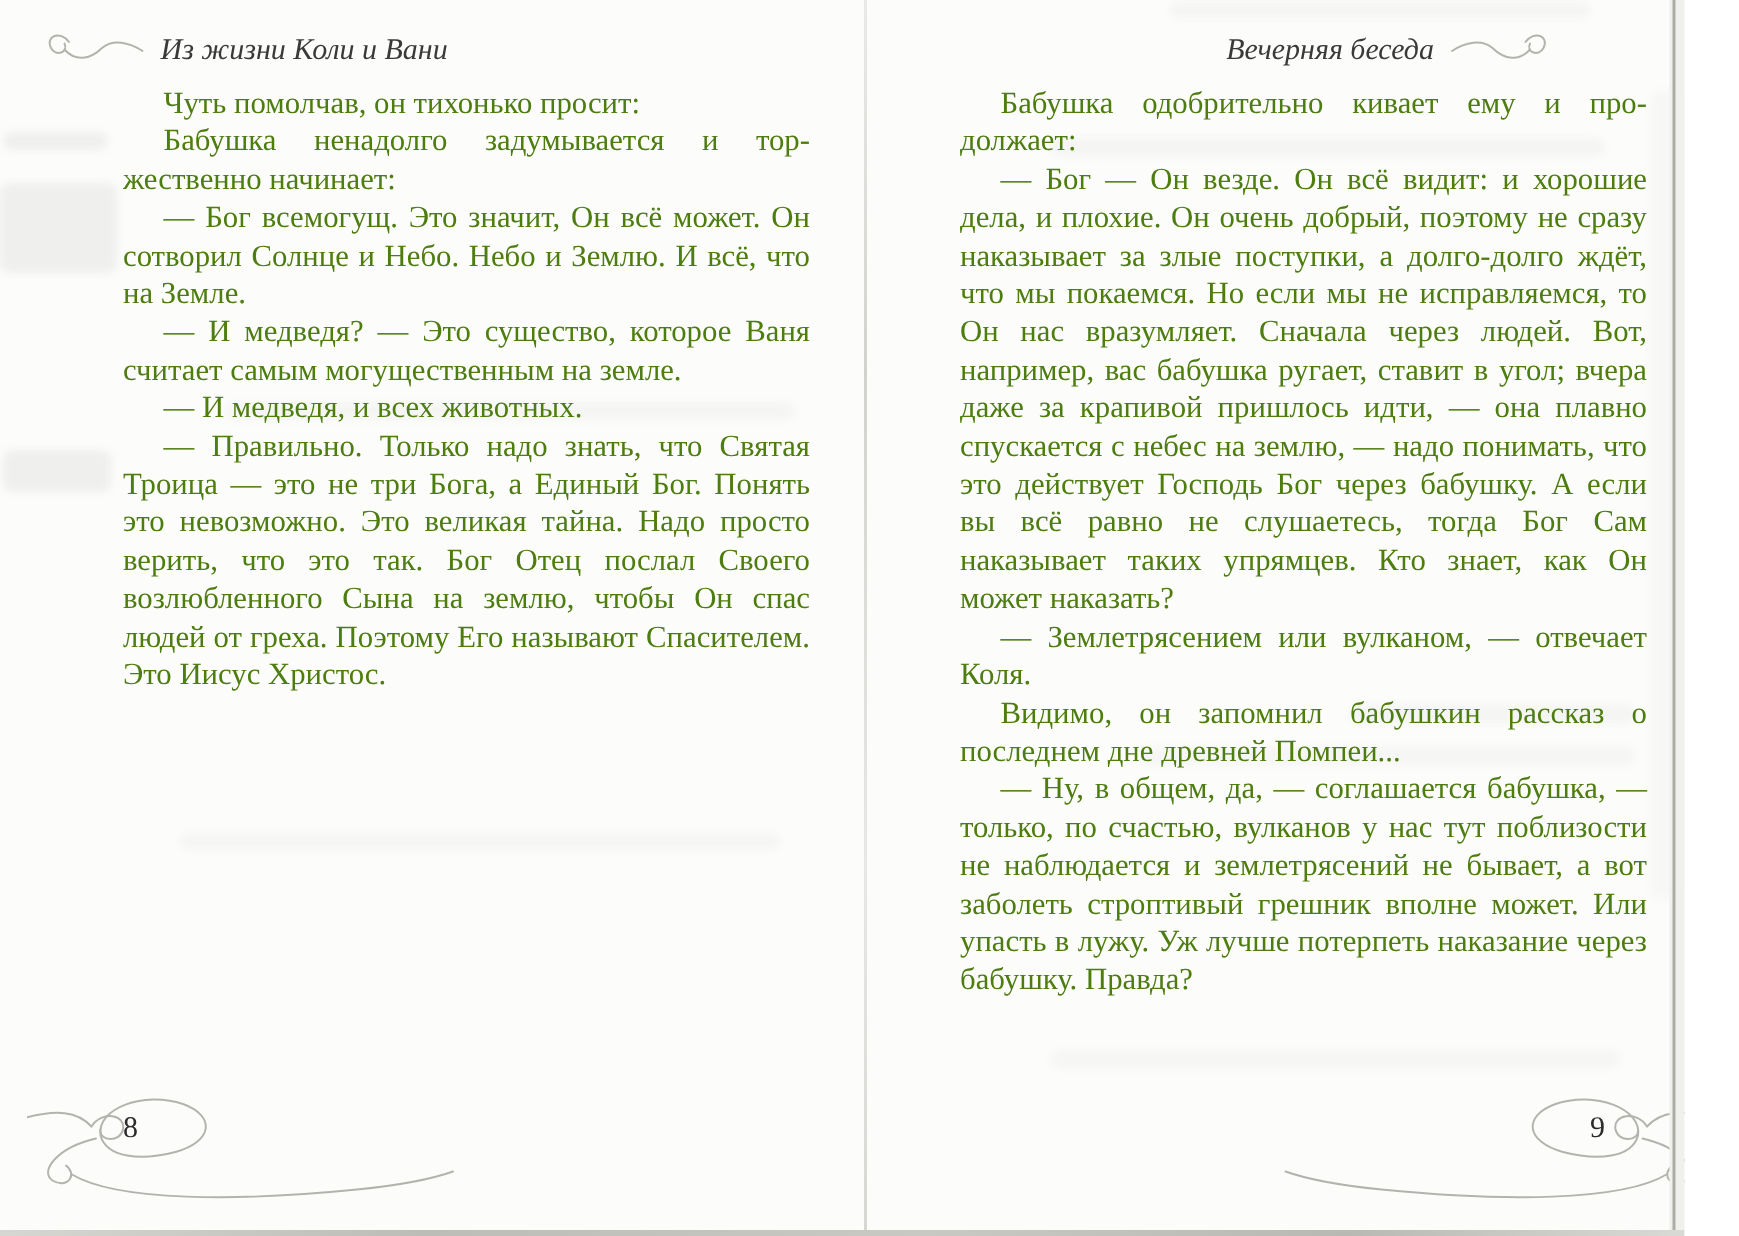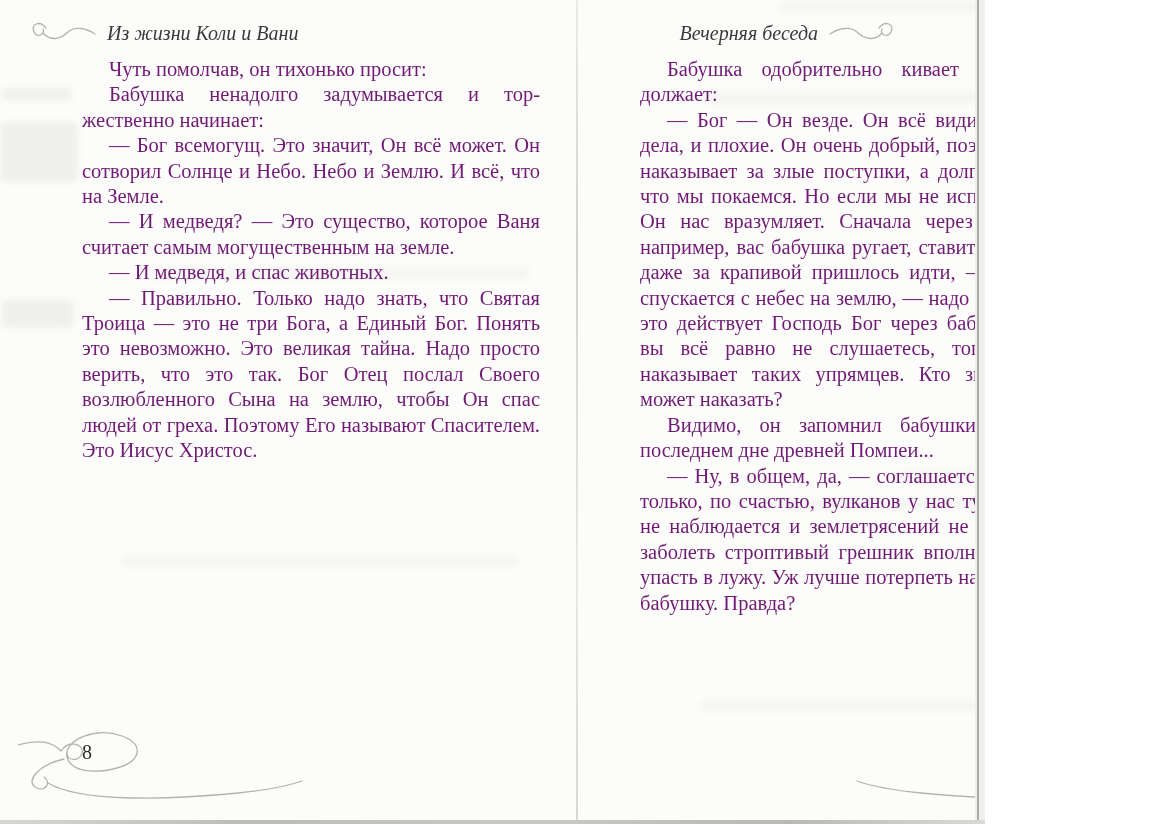--- a/index.html
+++ b/index.html
@@ -1,18 +1,18 @@
 <!DOCTYPE html>
 <html><head>
 <meta charset="utf-8">
 <style>
   html, body { margin: 0; padding: 0; background: #ffffff; }
   .scan {
     position: relative;
-    width: 985px;
+    width: 1123px;
     height: 824px;
     background: #fcfcfa;
     overflow: hidden;
     font-family: "Liberation Serif", serif;
     color: #242424;
   }
   
   .pg-header {
     position: absolute;
     top: 19px;
@@ -29,21 +29,21 @@
   .flourish-small svg { display: block; }
   
   .body-col {
     position: absolute;
     top: 57px;
     width: 458px;
     font-size: 20.5px;
     line-height: 25.4px;
     text-align: justify;
     hyphens: manual;
-    color: #701a75;
+    color: #4d7c0f;
   }
   .body-col.left  { left: 82px;  }
   .body-col.right { left: 640px; }
   .body-col p { margin: 0; text-indent: 27px; }
   
   .footer-orn {
     position: absolute;
     top: 731px;
     width: 300px;
     height: 72px;
@@ -123,27 +123,28 @@
         <path d="M15 14 C22 22 32 21 40 13 C47 7 58 9 67 15"></path>
       </svg>
     </span>
   </div>
 
   <div class="body-col left">
     <p>Чуть помолчав, он тихонько просит:</p>
     <p>Бабушка ненадолго задумывается и тор­жественно начинает:</p>
     <p>— Бог всемогущ. Это значит, Он всё мо­жет. Он сотворил Солнце и Небо. Небо и Зем­лю. И всё, что на Земле.</p>
     <p>— И медведя? — Это существо, которое Ваня считает самым могущественным на земле.</p>
-    <p>— И медведя, и спас животных.</p>
+    <p>— И медведя, и всех животных.</p>
     <p>— Правильно. Только надо знать, что Свя­тая Троица — это не три Бога, а Единый Бог. Понять это невозможно. Это великая тайна. Надо просто верить, что это так. Бог Отец послал Своего возлюбленного Сына на зем­лю, чтобы Он спас людей от греха. Поэтому Его называют Спасителем. Это Иисус Хри­стос.</p>
   </div>
 
   <div class="body-col right">
     <p>Бабушка одобрительно кивает ему и про­должает:</p>
     <p>— Бог — Он везде. Он всё видит: и хоро­шие дела, и плохие. Он очень добрый, по­этому не сразу наказывает за злые поступки, а долго-долго ждёт, что мы покаемся. Но если мы не исправляемся, то Он нас вразум­ляет. Сначала через людей. Вот, например, вас бабушка ругает, ставит в угол; вчера даже за крапивой пришлось идти, — она плавно спускается с небес на землю, — надо пони­мать, что это действует Господь Бог через бабушку. А если вы всё равно не слушаетесь, тогда Бог Сам наказывает таких упрямцев. Кто знает, как Он может наказать?</p>
+    <p>— Землетрясением или вулканом, — от­вечает Коля.</p>
     <p>Видимо, он запомнил бабушкин рассказ о последнем дне древней Помпеи...</p>
     <p>— Ну, в общем, да, — соглашается бабуш­ка, — только, по счастью, вулканов у нас тут поблизости не наблюдается и землетрясе­ний не бывает, а вот заболеть строптивый грешник вполне может. Или упасть в лужу. Уж лучше потерпеть наказание через бабуш­ку. Правда?</p>
   </div>
 
   <div class="footer-orn left">
     <svg width="300" height="72" viewBox="0 0 300 72" fill="none" stroke="#b3b3ae" stroke-width="1.3" stroke-linecap="round">
       <path d="M-4 15 C20 8 34 10 43 20 C50 9 66 12 64 22 C62 31 48 30 49 22"></path>
       <path d="M49 26 C46 8 78 -4 104 5 C126 13 124 30 99 37 C76 43 53 41 49 26"></path>
       <path d="M46 28 C20 34 8 50 17 56 C27 62 34 52 26 46"></path>
       <path d="M30 52 C60 70 140 70 220 62 C250 59 270 55 284 50"></path>

